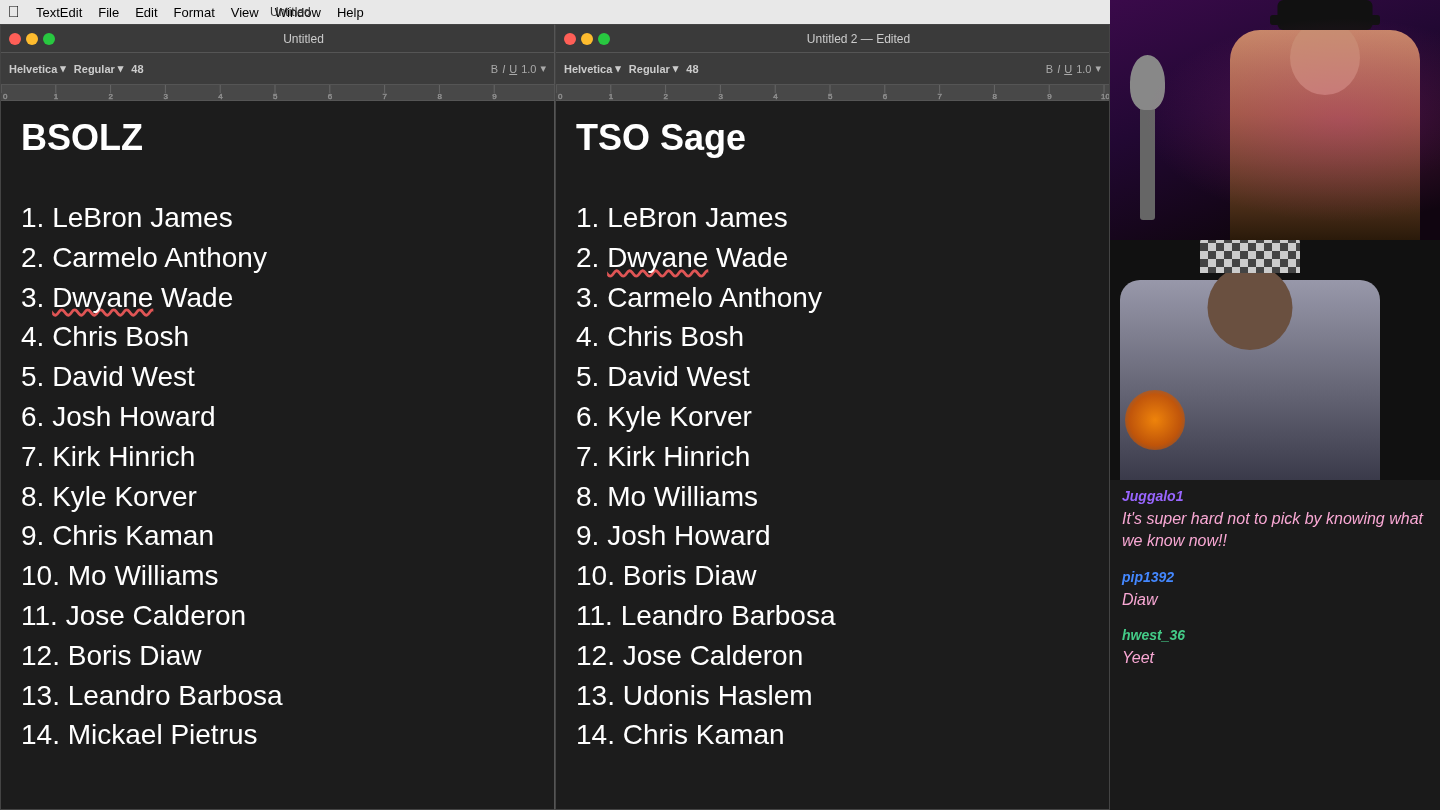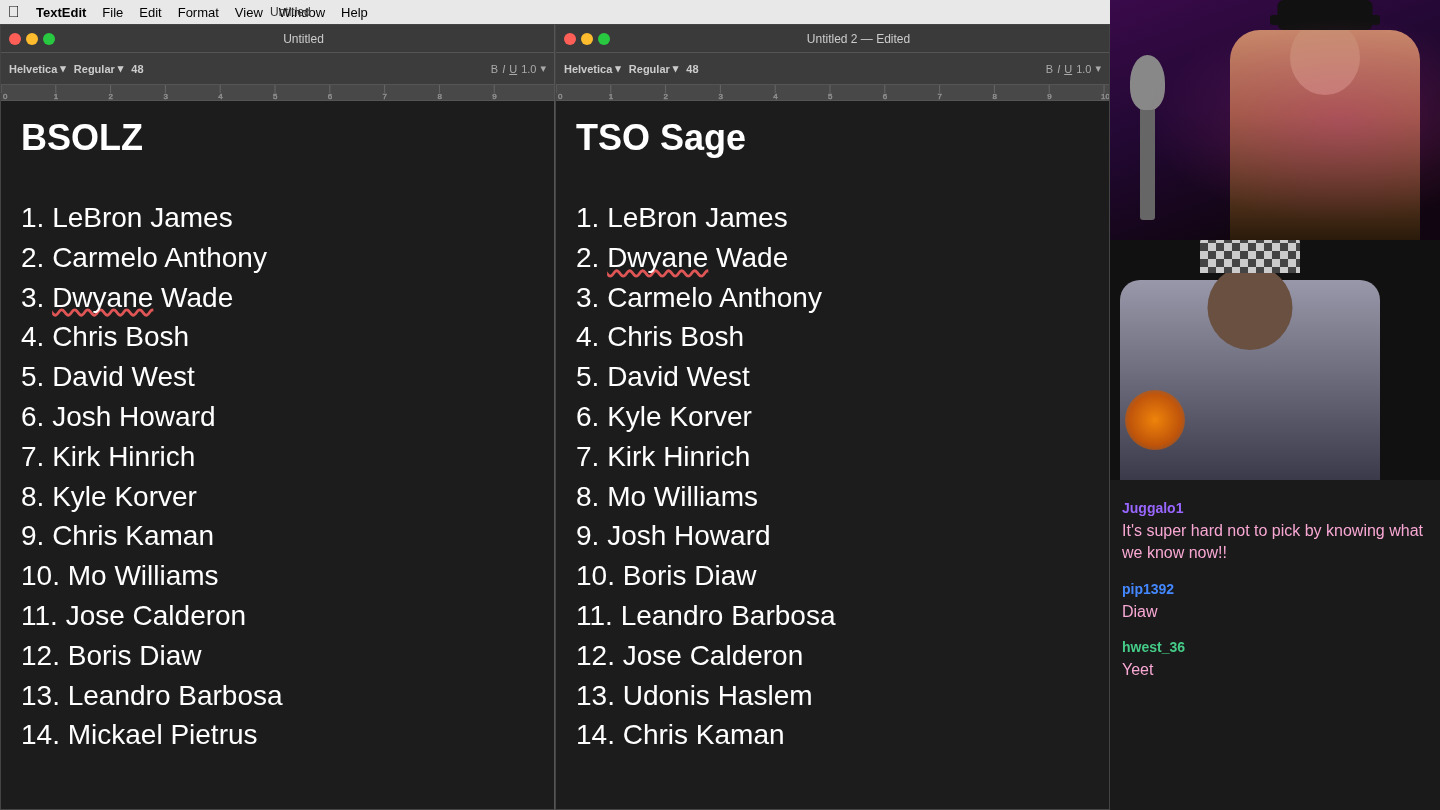--- a/index.html
+++ b/index.html
@@ -26,21 +26,21 @@
       height: 24px;
       background: #e8e8e8;
       display: flex;
       align-items: center;
       padding: 0 8px;
       font-size: 13px;
       color: #000;
       gap: 16px;
       flex-shrink: 0;
     }
-    .menu-bar .app-name { font-weight: bold; }
+    .menu-bar .app-name { font-weight: normal; }
     .menu-bar .menu-item { cursor: pointer; }
     .menu-bar .window-title {
       position: absolute;
       left: 270px;
       color: #333;
       font-size: 12px;
     }
 
     
     .windows-container {
@@ -234,21 +234,22 @@
       background: radial-gradient(circle, #ff8800 0%, #cc5500 60%, transparent 100%);
       border-radius: 50%;
       opacity: 0.9;
     }
 
     
     .chat-section {
       flex: 1;
       background: #1a1a1a;
       overflow-y: auto;
-      padding: 20px 12px;
+      padding: 8px 12px;
+      font-style: italic;
     }
 
     .chat-message {
       margin-bottom: 16px;
     }
 
     .chat-username {
       font-size: 14px;
       font-weight: bold;
       margin-bottom: 4px;

